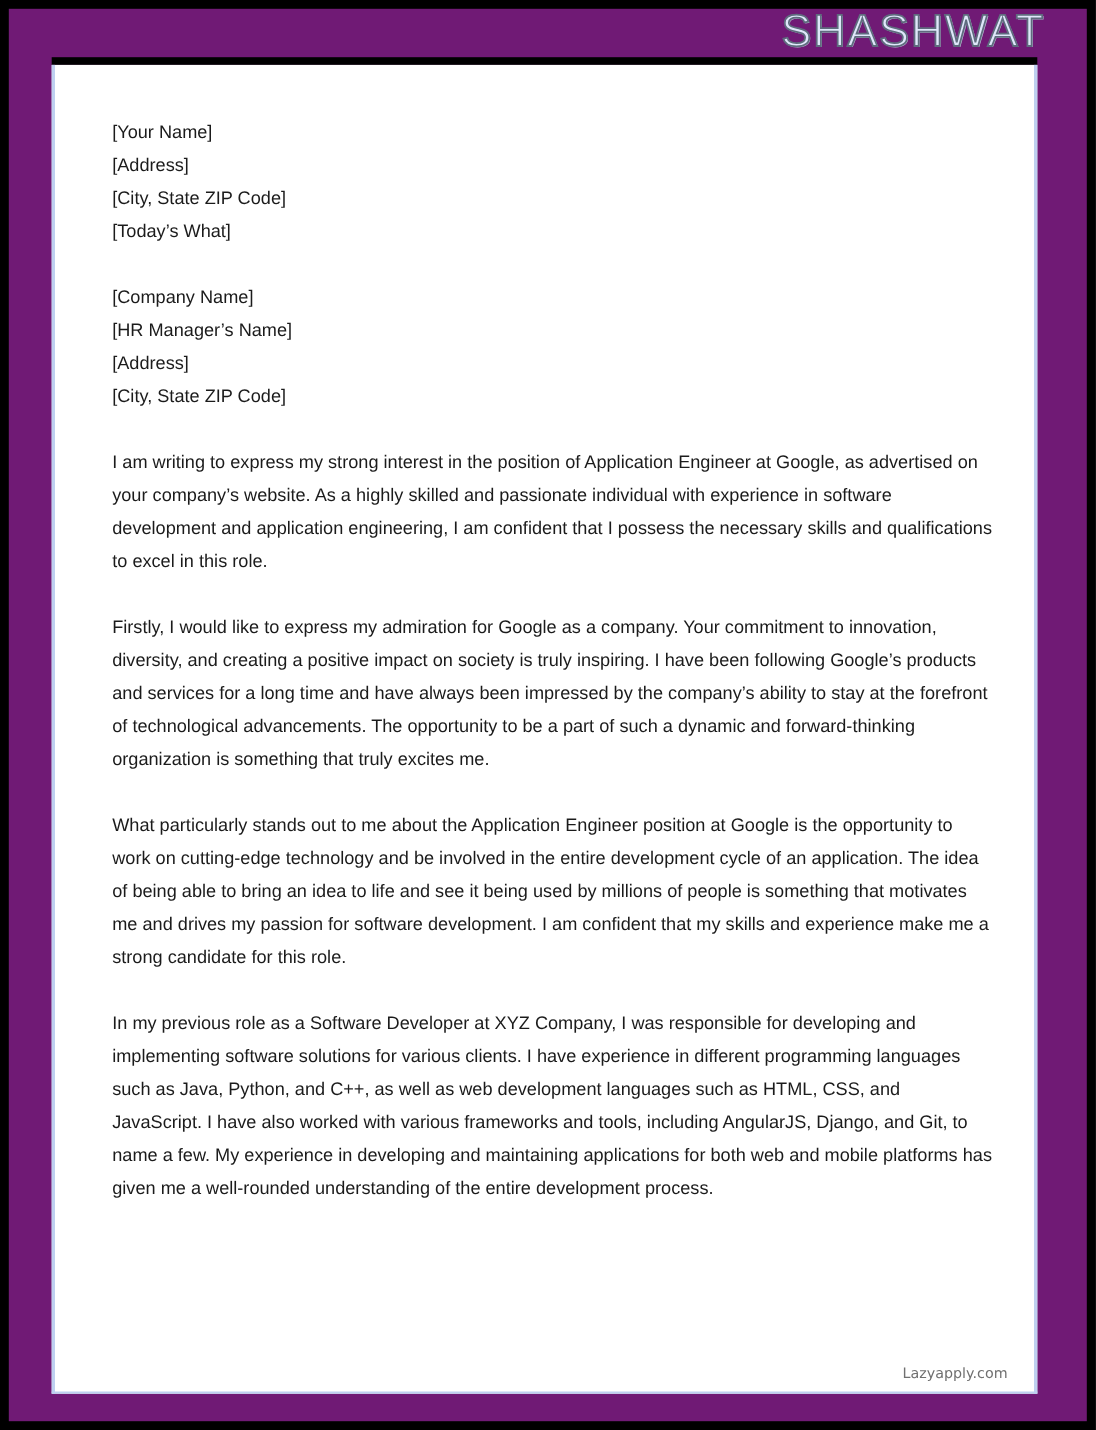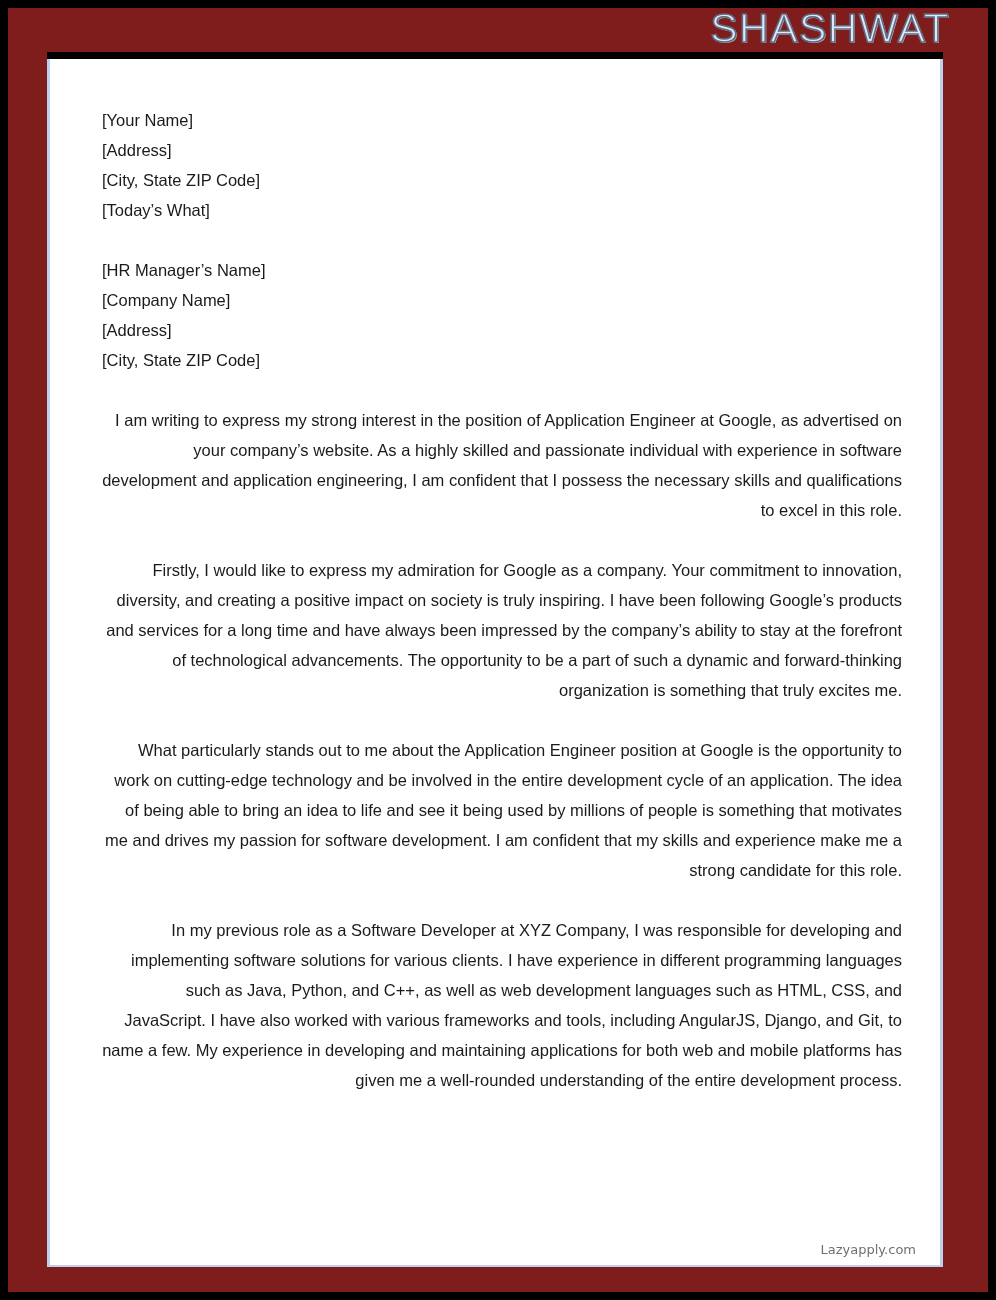--- a/index.html
+++ b/index.html
@@ -23,21 +23,21 @@
     box-sizing: border-box;
   }
 
   
   #blue-canvas {
     position: absolute;
     left: 8px;
     top: 8px;
     width: 980px;
     height: 1284px;
-    background: #7f1d1d;
+    background: #701a75;
     overflow: hidden;
   }
 
   
   #header-band {
     position: absolute;
     left: 0;
     top: 0;
     width: 980px;
     height: 44px;
@@ -100,21 +100,21 @@
   }
   .addr-line {
     display: block;
     white-space: nowrap;
   }
   .salutation {
     margin: 0 0 30px 0;
   }
   .body-para {
     margin: 0 0 30px 0;
-    text-align: right;
+    text-align: left;
   }
   .body-para:last-child {
     margin-bottom: 0;
   }
 
   
   #watermark {
     position: absolute;
     right: 24px;
     bottom: 8px;
@@ -142,22 +142,22 @@
       <div id="letter-body">
 
         <div class="addr-block">
           <span class="addr-line">[Your Name]</span>
           <span class="addr-line">[Address]</span>
           <span class="addr-line">[City, State ZIP Code]</span>
           <span class="addr-line">[Today’s What]</span>
         </div>
 
         <div class="addr-block">
+          <span class="addr-line">[Company Name]</span>
           <span class="addr-line">[HR Manager’s Name]</span>
-          <span class="addr-line">[Company Name]</span>
           <span class="addr-line">[Address]</span>
           <span class="addr-line">[City, State ZIP Code]</span>
         </div>
 
 
         <p class="body-para">I am writing to express my strong interest in the position of Application Engineer at Google, as advertised on your company’s website. As a highly skilled and passionate individual with experience in software development and application engineering, I am confident that I possess the necessary skills and qualifications to excel in this role.</p>
         <p class="body-para">Firstly, I would like to express my admiration for Google as a company. Your commitment to innovation, diversity, and creating a positive impact on society is truly inspiring. I have been following Google’s products and services for a long time and have always been impressed by the company’s ability to stay at the forefront of technological advancements. The opportunity to be a part of such a dynamic and forward-thinking organization is something that truly excites me.</p>
         <p class="body-para">What particularly stands out to me about the Application Engineer position at Google is the opportunity to work on cutting-edge technology and be involved in the entire development cycle of an application. The idea of being able to bring an idea to life and see it being used by millions of people is something that motivates me and drives my passion for software development. I am confident that my skills and experience make me a strong candidate for this role.</p>
         <p class="body-para">In my previous role as a Software Developer at XYZ Company, I was responsible for developing and implementing software solutions for various clients. I have experience in different programming languages such as Java, Python, and C++, as well as web development languages such as HTML, CSS, and JavaScript. I have also worked with various frameworks and tools, including AngularJS, Django, and Git, to name a few. My experience in developing and maintaining applications for both web and mobile platforms has given me a well-rounded understanding of the entire development process.</p>
 

